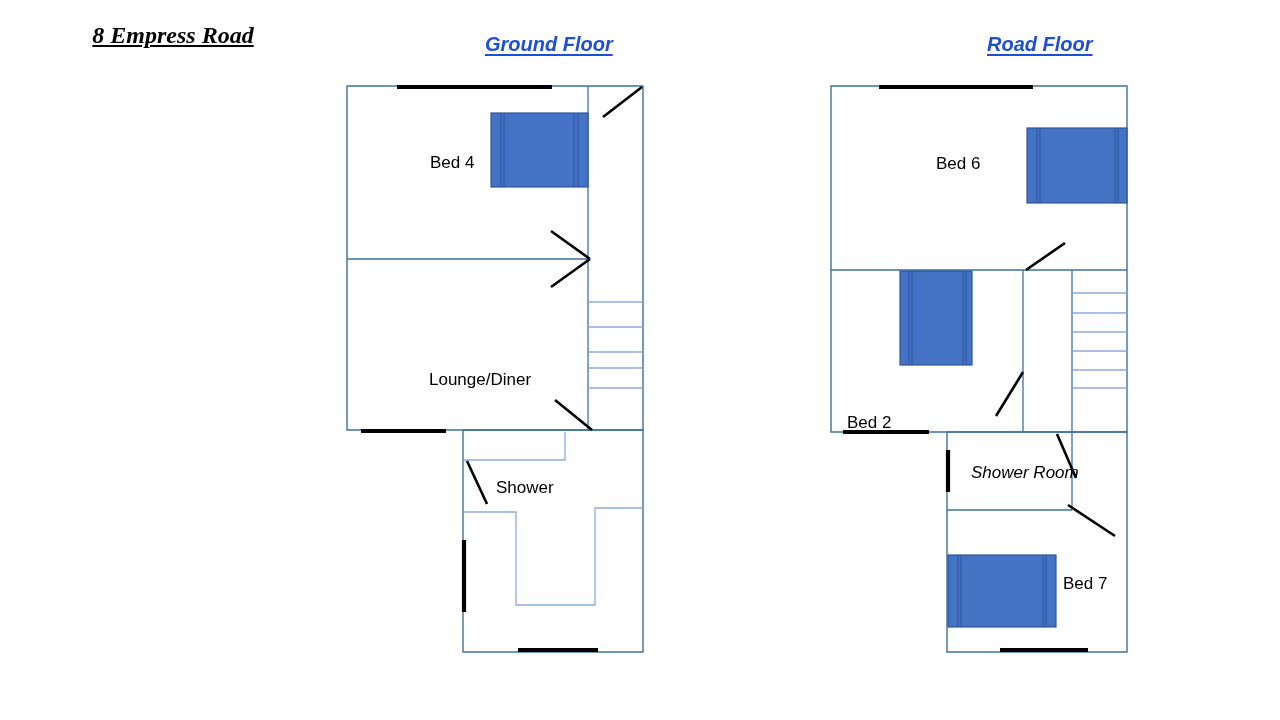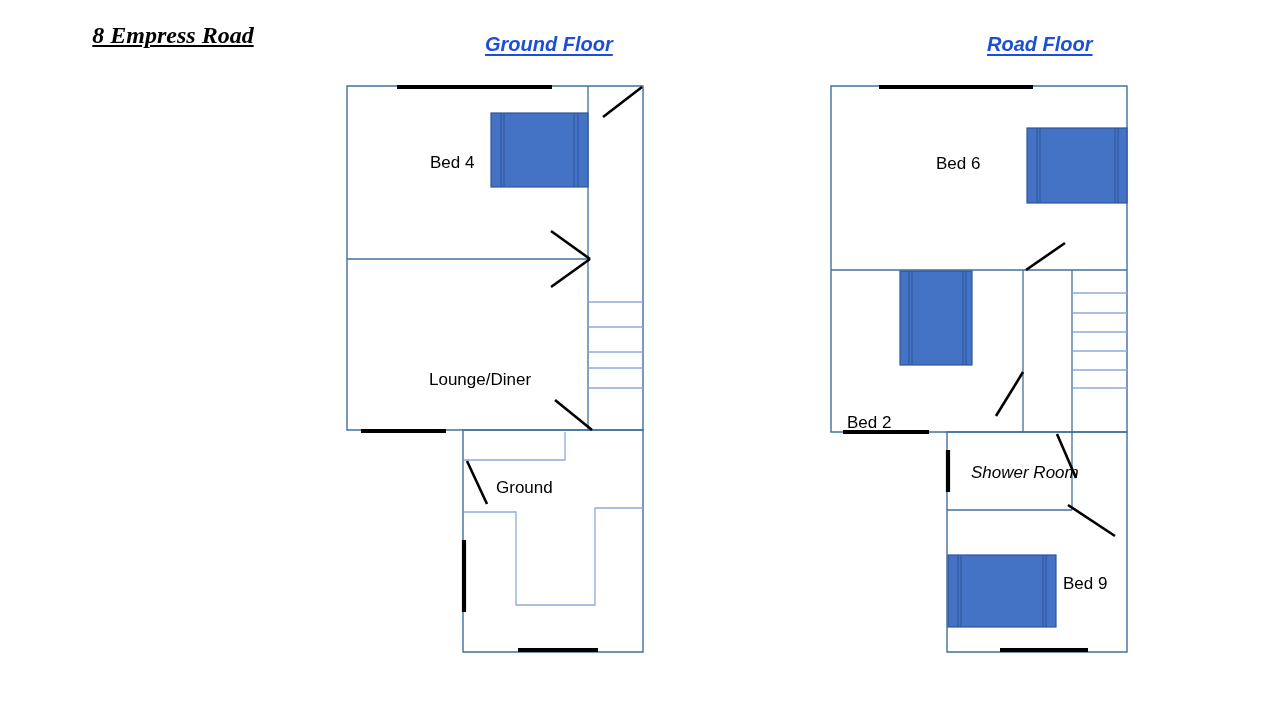--- a/index.html
+++ b/index.html
@@ -189,18 +189,18 @@
 
 <div class="addr-title">
   <span>8 Empress Road</span>
 </div>
 
 <div class="floor-title" id="title-ground">Ground Floor</div>
 <div class="floor-title" id="title-first">Road Floor</div>
 
 <div class="room-label" style="left:430px; top:153px;">Bed 4</div>
 <div class="room-label" style="left:429px; top:330px;margin-top:40px;">Lounge/Diner</div>
-<div class="room-label" style="left:496px; top:478px;">Ground</div>
+<div class="room-label" style="left:496px; top:478px;">Shower</div>
 
 <div class="room-label" style="left:936px; top:154px;">Bed 6</div>
 <div class="room-label" style="left:847px; top:393px;margin-top:20px;">Bed 2</div>
 <div class="room-label" style="left:971px; top:463px;font-style:italic;">Shower Room</div>
-<div class="room-label" style="left:1063px; top:574px;">Bed 9</div>
+<div class="room-label" style="left:1063px; top:574px;">Bed 7</div>
 
 </body></html>

